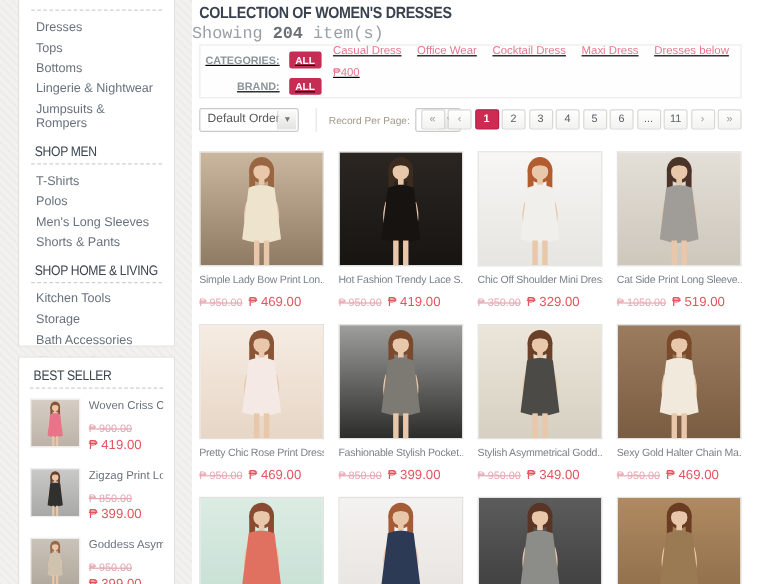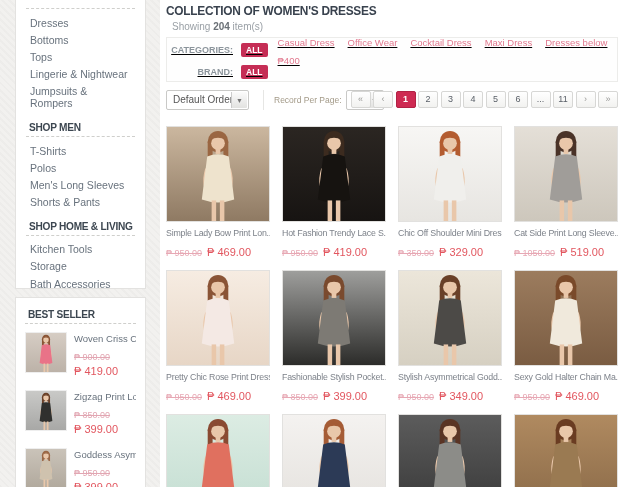--- a/index.html
+++ b/index.html
@@ -3,37 +3,37 @@
 <meta charset="utf-8">
 <style>
   html,body{margin:0;padding:0;}
   body{font-family:"Liberation Sans","DejaVu Sans",sans-serif;}
   .viewport{position:relative;width:640px;height:487px;overflow:hidden;
     background:#f2f1ef;
     background-image:repeating-linear-gradient(45deg,rgba(0,0,0,.018) 0 2px,transparent 2px 5px);}
   .panel{position:absolute;background:#fff;border:1px solid #e3e2e0;box-sizing:border-box;}
   .cats{left:15px;top:-8px;width:131px;height:297px;padding:12px 0 6px;}
   .bs{left:15px;top:297px;width:131px;height:230px;padding:10px 9px;}
-  .side-title{margin:9px 13px 3px;font-size:11.5px;font-weight:bold;color:#3c4650;}
+  .side-title{margin:9px 13px 3px;font-size:11.5px;font-weight:normal;color:#3c4650;}
   .cond{display:inline-block;transform:scaleX(.88);transform-origin:0 50%;letter-spacing:-.3px;white-space:nowrap;}
   .dash{border-top:1px dashed #cfcfcc;margin:3px 10px 5px;}
   .side-item{display:block;padding:2.6px 14px;font-size:10.5px;color:#68727d;text-decoration:none;cursor:pointer;}
   
   .bs .side-title{margin:0 3px 3px;}
   .bs .dash{margin:3px 0 8px;}
   .bs-item{display:flex;margin-bottom:13px;cursor:pointer;}
   .bs-thumb{width:42px;height:41px;border:1px solid #eee;box-sizing:border-box;flex:0 0 42px;overflow:hidden;}
   .bs-info{padding-left:7px;min-width:0;}
   .bs-name{font-size:9.5px;color:#68727d;margin-top:1px;white-space:nowrap;overflow:hidden;}
   .bs-old{font-size:9px;color:#e2a6b2;text-decoration:line-through;margin-top:8px;}
   .bs-price{font-size:11px;color:#e2565f;margin-top:3px;}
   
   .main{position:absolute;left:160px;top:0;width:558px;height:487px;background:#fff;}
   .page-title{position:absolute;left:6px;top:3px;margin:0;font-size:13.5px;font-weight:bold;color:#39424e;}
-  .showing{position:absolute;left:12px;top:21px;font-size:10px;color:#9aa0a6;}
+  .showing{position:absolute;left:0;top:21px;font-size:14px;color:#9aa0a6;font-family:Liberation Mono, monospace;}
   .showing b{color:#6a7076;}
   .filter-box{position:absolute;left:6px;top:37px;width:452px;height:45px;border:1px solid #ececea;background:#fefefe;box-sizing:border-box;}
   .f-row{display:flex;align-items:center;height:20px;margin-top:2px;text-decoration:underline;}
   .f-label{width:66px;text-align:right;font-size:9px;color:#8b949b;font-weight:bold;flex:0 0 66px;}
   .badge{background:#c52d55;color:#fff;font-size:8.5px;font-weight:bold;padding:2px 5px;border-radius:2px;margin:0 10px 0 8px;cursor:pointer;}
   .f-link{font-size:9.5px;color:#e2798f;text-decoration:none;margin-right:13px;cursor:pointer;}
   
   .toolbar{position:absolute;left:6px;top:90px;width:452px;height:22px;}
   .select{position:absolute;height:20px;border:1px solid #c9c9c7;border-radius:2px;background:#fff;box-sizing:border-box;cursor:pointer;}
   .select .val{position:absolute;left:6px;top:3px;font-size:10px;color:#555;}
@@ -57,22 +57,22 @@
   .p-new{font-size:11px;color:#e2565f;}
 </style>
 </head>
 <body>
 
 <div class="viewport">
 
   <aside class="panel cats" id="side-groups">
       <div class="dash"></div>
       <a class="side-item">Dresses</a>
+      <a class="side-item">Tops</a>
       <a class="side-item">Bottoms</a>
-      <a class="side-item">Tops</a>
       <a class="side-item">Lingerie &amp; Nightwear</a>
       <a class="side-item">Jumpsuits &amp; Rompers</a>
       <div class="side-title"><span class="cond">SHOP MEN</span></div>
       <div class="dash"></div>
       <a class="side-item">T-Shirts</a>
       <a class="side-item">Polos</a>
       <a class="side-item">Men's Long Sleeves</a>
       <a class="side-item">Shorts &amp; Pants</a>
       <div class="side-title"><span class="cond">SHOP HOME &amp; LIVING</span></div>
       <div class="dash"></div>

